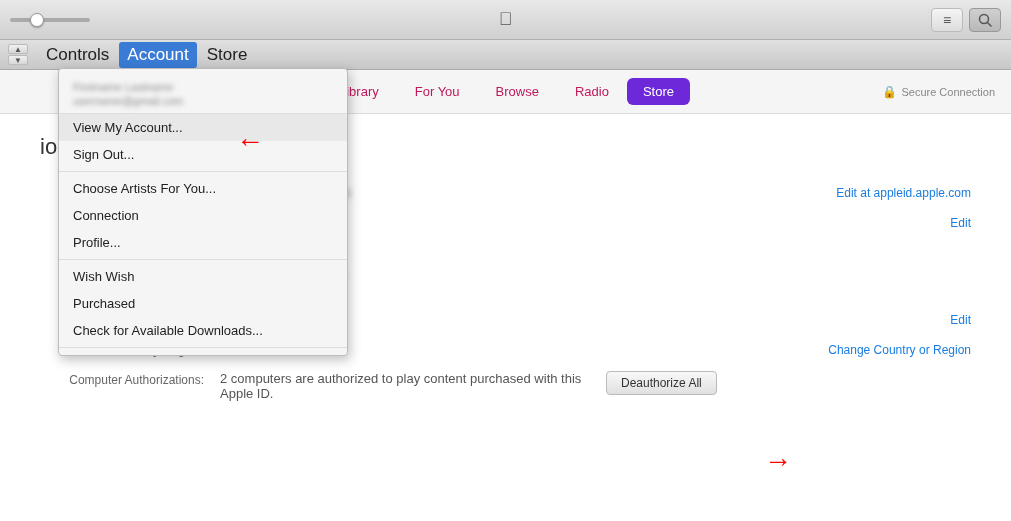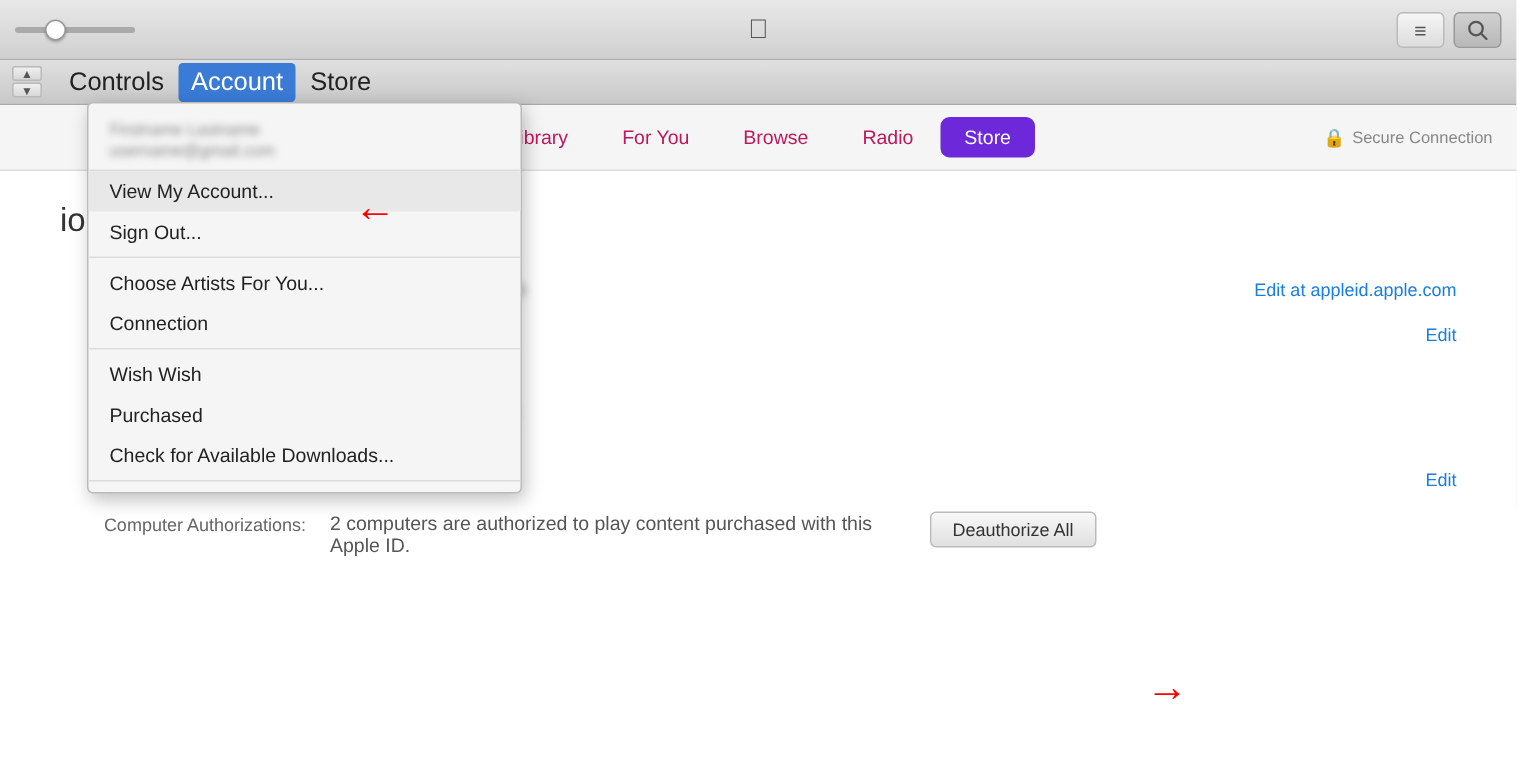--- a/index.html
+++ b/index.html
@@ -366,40 +366,46 @@
       <div class="address-block">
         <div>Pearl C. Singh</div>
         <div>5555 Lake View Lane</div>
         <div>Sarasota, fl 34321</div>
         <div>(941) 555-5555</div>
       </div>
     </div>
     <div class="info-action">Edit</div>
   </div>
 
+  <div class="info-row">
+    <div class="info-label">Country/Region:</div>
+    <div class="info-value">United States</div>
+    <div class="info-action">Change Country or Region</div>
+  </div>
 
   <div class="info-row deauth-row">
     <div class="info-label">Computer Authorizations:</div>
     <div class="info-value" style="max-width:380px;">2 computers are authorized to play content purchased with this Apple ID.</div>
-    <div style="margin-left:20px;">
+    <div style="margin-left:6px;">
       <button class="deauth-btn">Deauthorize All</button>
     </div>
   </div>
 </div>
 
 <div class="dropdown-menu">
   <div class="dd-user-section">
     <div class="dd-username">Firstname Lastname</div>
     <div class="dd-email">username@gmail.com</div>
   </div>
   <div class="dd-item highlighted">View My Account...</div>
   <div class="dd-item">Sign Out...</div>
   <div class="dd-separator"></div>
   <div class="dd-item">Choose Artists For You...</div>
   <div class="dd-item">Connection</div>
+  <div class="dd-item">Profile...</div>
   <div class="dd-separator"></div>
   <div class="dd-item">Wish Wish</div>
   <div class="dd-item">Purchased</div>
   <div class="dd-item">Check for Available Downloads...</div>
   <div class="dd-separator"></div>
 </div>
 
 <div class="red-arrow red-arrow-menu">←</div>
 <div class="red-arrow red-arrow-deauth">→</div>
 

